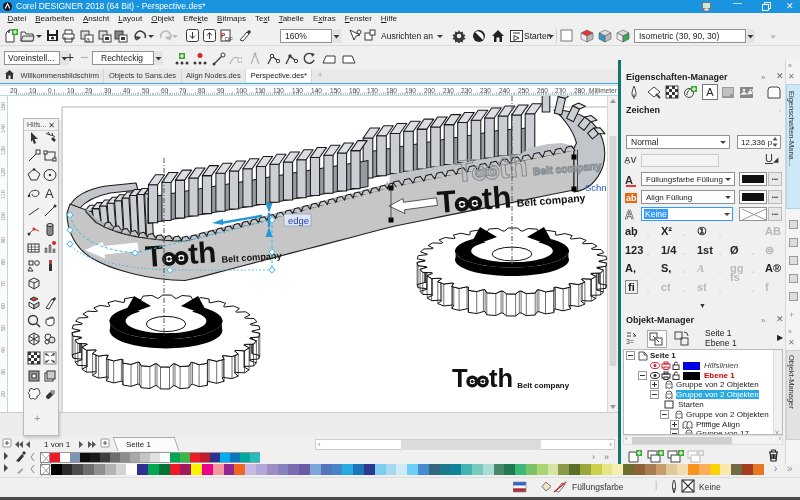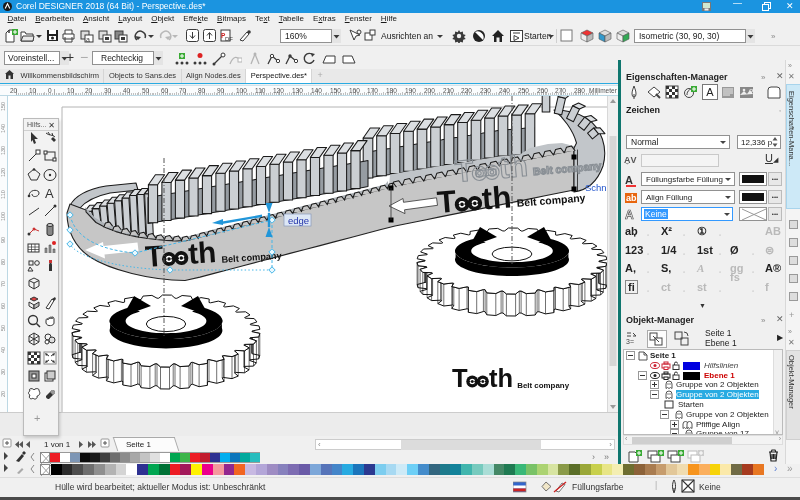--- a/index.html
+++ b/index.html
@@ -1241,21 +1241,20 @@
 <div style="position:absolute;left:14px;top:463px;"><svg width="14" height="13" viewBox="0 0 14 13">
       <path d="M3,10 L8,5 l1.5,1.5 L5,11 Z" fill="#aaa"></path>
     </svg></div>
 <div style="position:absolute;left:30px;top:452px;"><svg width="6" height="10" viewBox="0 0 6 10">
       <path d="M4,1 l-3,4 l3,4" stroke="#888" fill="none"></path>
     </svg></div>
 <div style="position:absolute;left:30px;top:464px;"><svg width="6" height="10" viewBox="0 0 6 10">
       <path d="M4,1 l-3,4 l3,4" stroke="#888" fill="none"></path>
     </svg></div>
 <div class="status">
-<span style="position:absolute;left:55px;top:4px">Hülle wird bearbeitet; aktueller Modus ist: Unbeschränkt</span>
 <span style="position:absolute;left:513px;top:2px"><svg width="14" height="14">
         <rect y="2" width="13" height="10" fill="#3366cc"></rect>
         <rect y="5.5" width="13" height="3" fill="#fff"></rect>
         <rect y="8.5" width="13" height="3" fill="#cc2222"></rect>
         <rect y="2" width="13" height="10" fill="none" stroke="#888" stroke-width="0.7"></rect>
       </svg></span>
 <span style="position:absolute;left:540px;top:2px"><svg width="13" height="14">
         <path d="M6,2 l5,4.5 -5,4.5 -4,-4.5 z" fill="#f0e6c8" stroke="#555" stroke-width="0.8"></path>
       </svg></span>
 <span style="position:absolute;left:553px;top:2px"><svg width="16" height="14">

